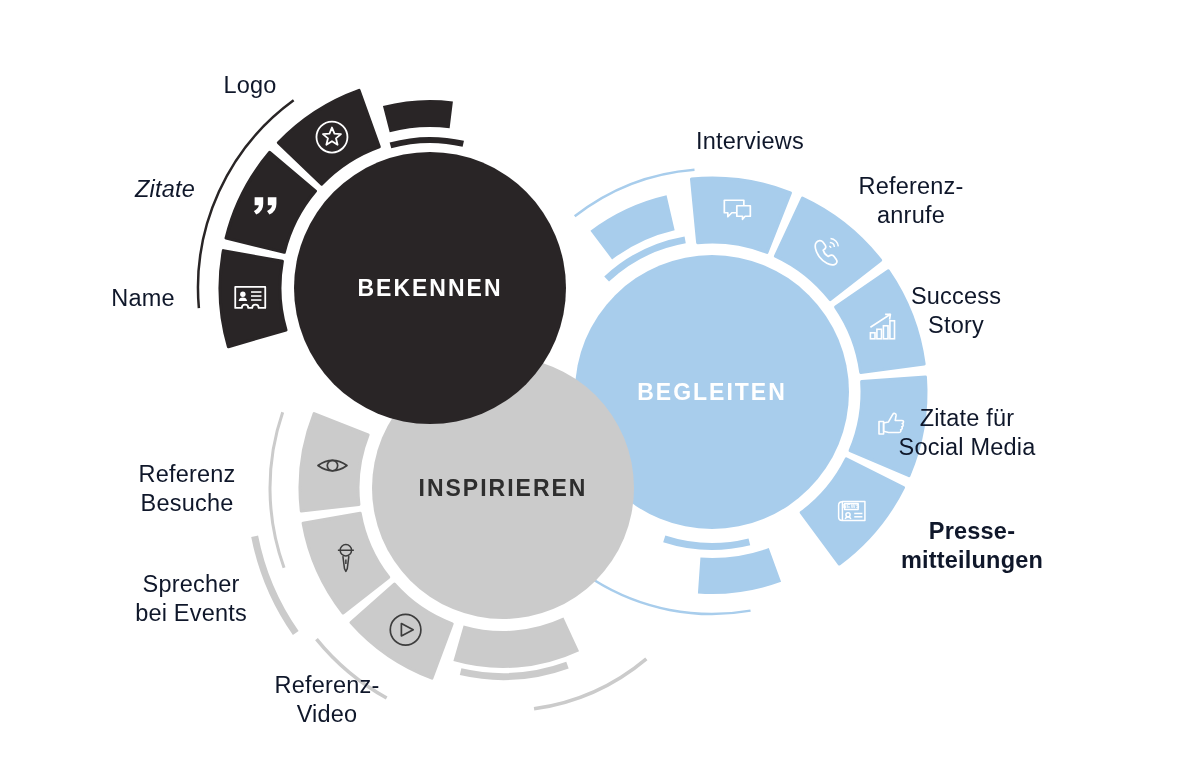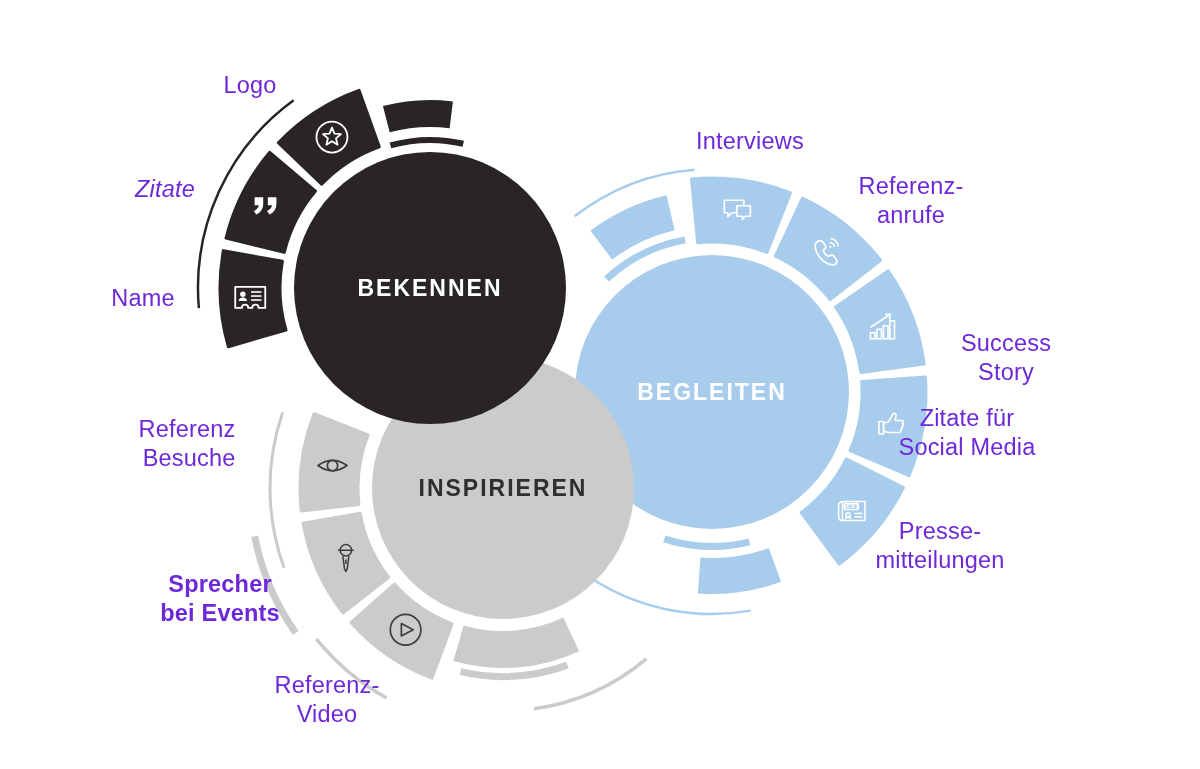--- a/index.html
+++ b/index.html
@@ -11,21 +11,21 @@
     overflow:hidden;
     font-family:"Liberation Sans", sans-serif;
   }
   #diagram{position:absolute;left:0;top:0;}
   .lbl{
     position:absolute;
     transform:translate(-50%,-50%);
     text-align:center;
     font-size:23.5px;
     line-height:1.24;
-    color:#6d28d9;
+    color:#0f172a;
     white-space:pre-line;
     letter-spacing:0.2px;
   }
   svg text.wheel-title{
     font-family:"Liberation Sans", sans-serif;
     font-weight:bold;
   }
 </style>
 </head>
 <body>
@@ -153,26 +153,26 @@
         <text x="430" y="288" text-anchor="middle" dominant-baseline="central" fill="#ffffff" font-size="23" letter-spacing="2" class="wheel-title">BEKENNEN</text>
       </g>
     </svg>
   <div id="labels">
       <div class="lbl" style="left: 250px; top: 86px;">Logo</div>
       <div class="lbl" style="left: 165px; top: 190px; font-style: italic;">Zitate</div>
       <div class="lbl" style="left: 143px; top: 299px; text-align: right;">Name</div>
       <div class="lbl" style="left: 750px; top: 142px; text-align: center;">Interviews</div>
       <div class="lbl" style="left: 911px; top: 201px;">Referenz-
 anrufe</div>
-      <div class="lbl" style="left: 1006px; top: 311px; margin-top: 47px;">Success
+      <div class="lbl" style="left: 956px; top: 311px;">Success
 Story</div>
       <div class="lbl" style="left: 967px; top: 433px;">Zitate für
 Social Media</div>
-      <div class="lbl" style="left: 940px; top: 546px;">Presse-
+      <div class="lbl" style="left: 972px; top: 546px; font-weight: bold;">Presse-
 mitteilungen</div>
-      <div class="lbl" style="left: 187px; top: 444px; text-align: right;">Referenz
+      <div class="lbl" style="left: 187px; top: 489px;">Referenz
 Besuche</div>
-      <div class="lbl" style="left: 220px; top: 599px; font-weight: bold;">Sprecher
+      <div class="lbl" style="left: 191px; top: 599px;">Sprecher
 bei Events</div>
       <div class="lbl" style="left: 327px; top: 700px;">Referenz-
 Video</div>
     </div>
 </div>
 
 </body></html>

